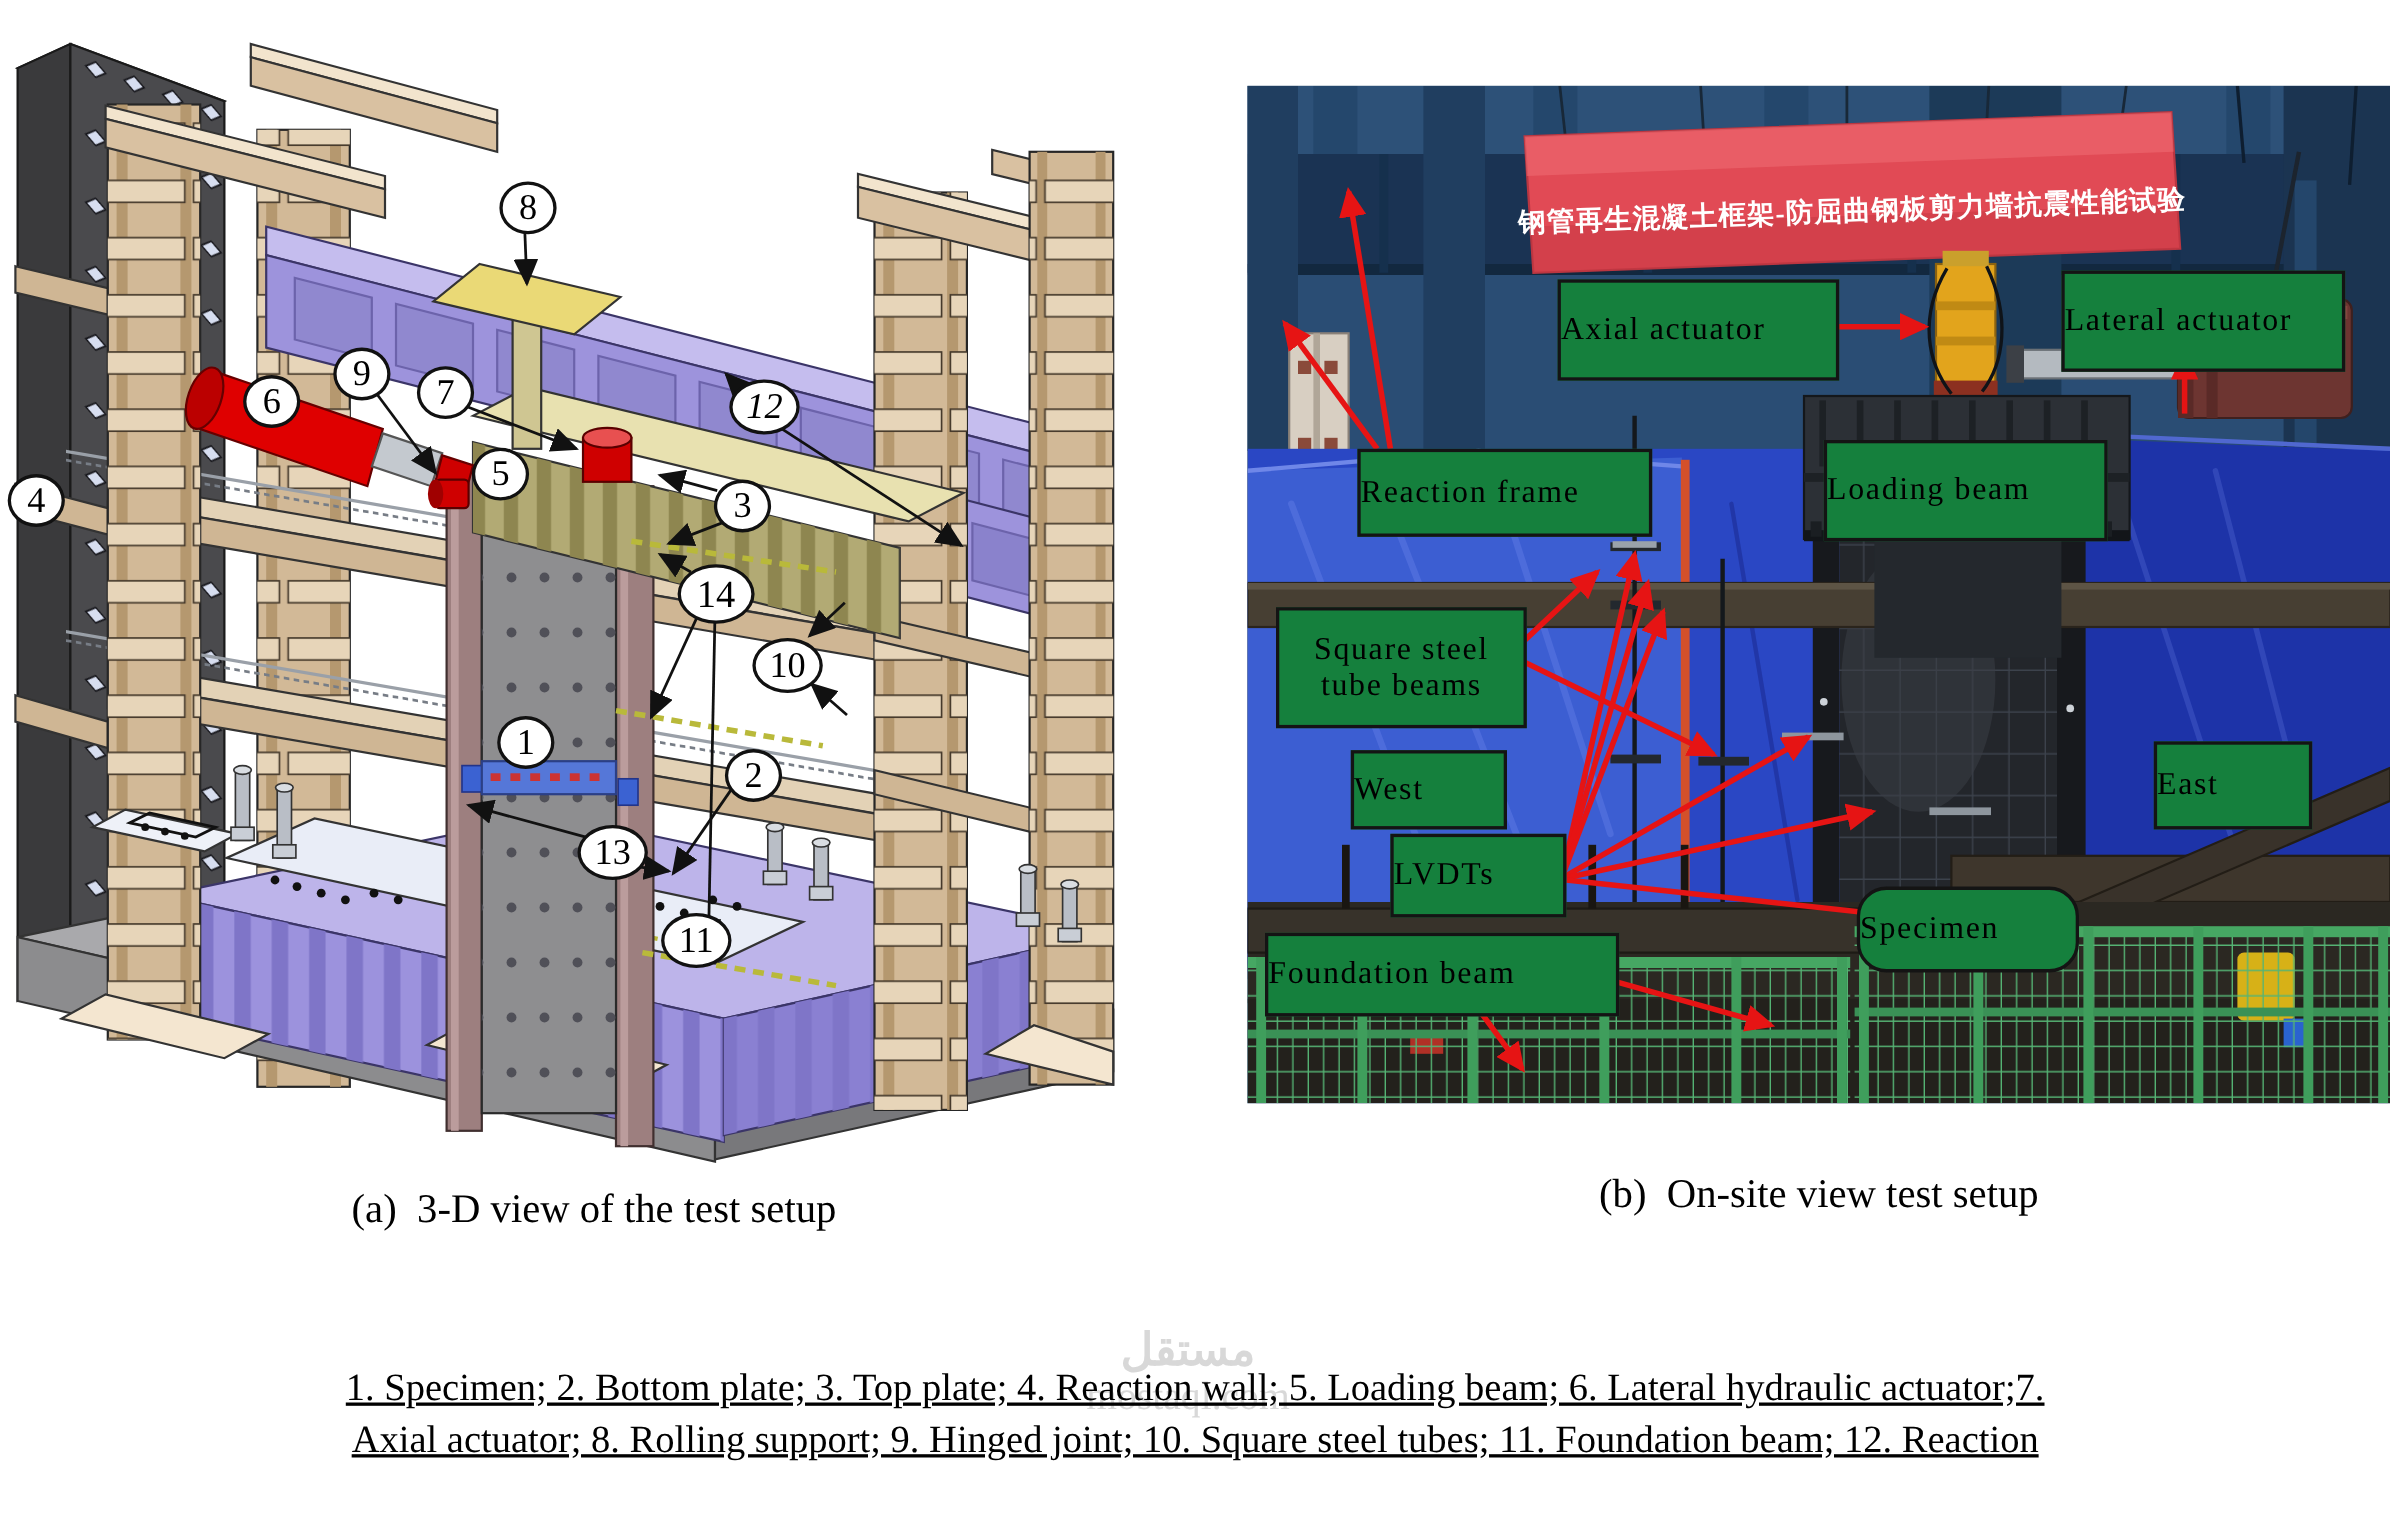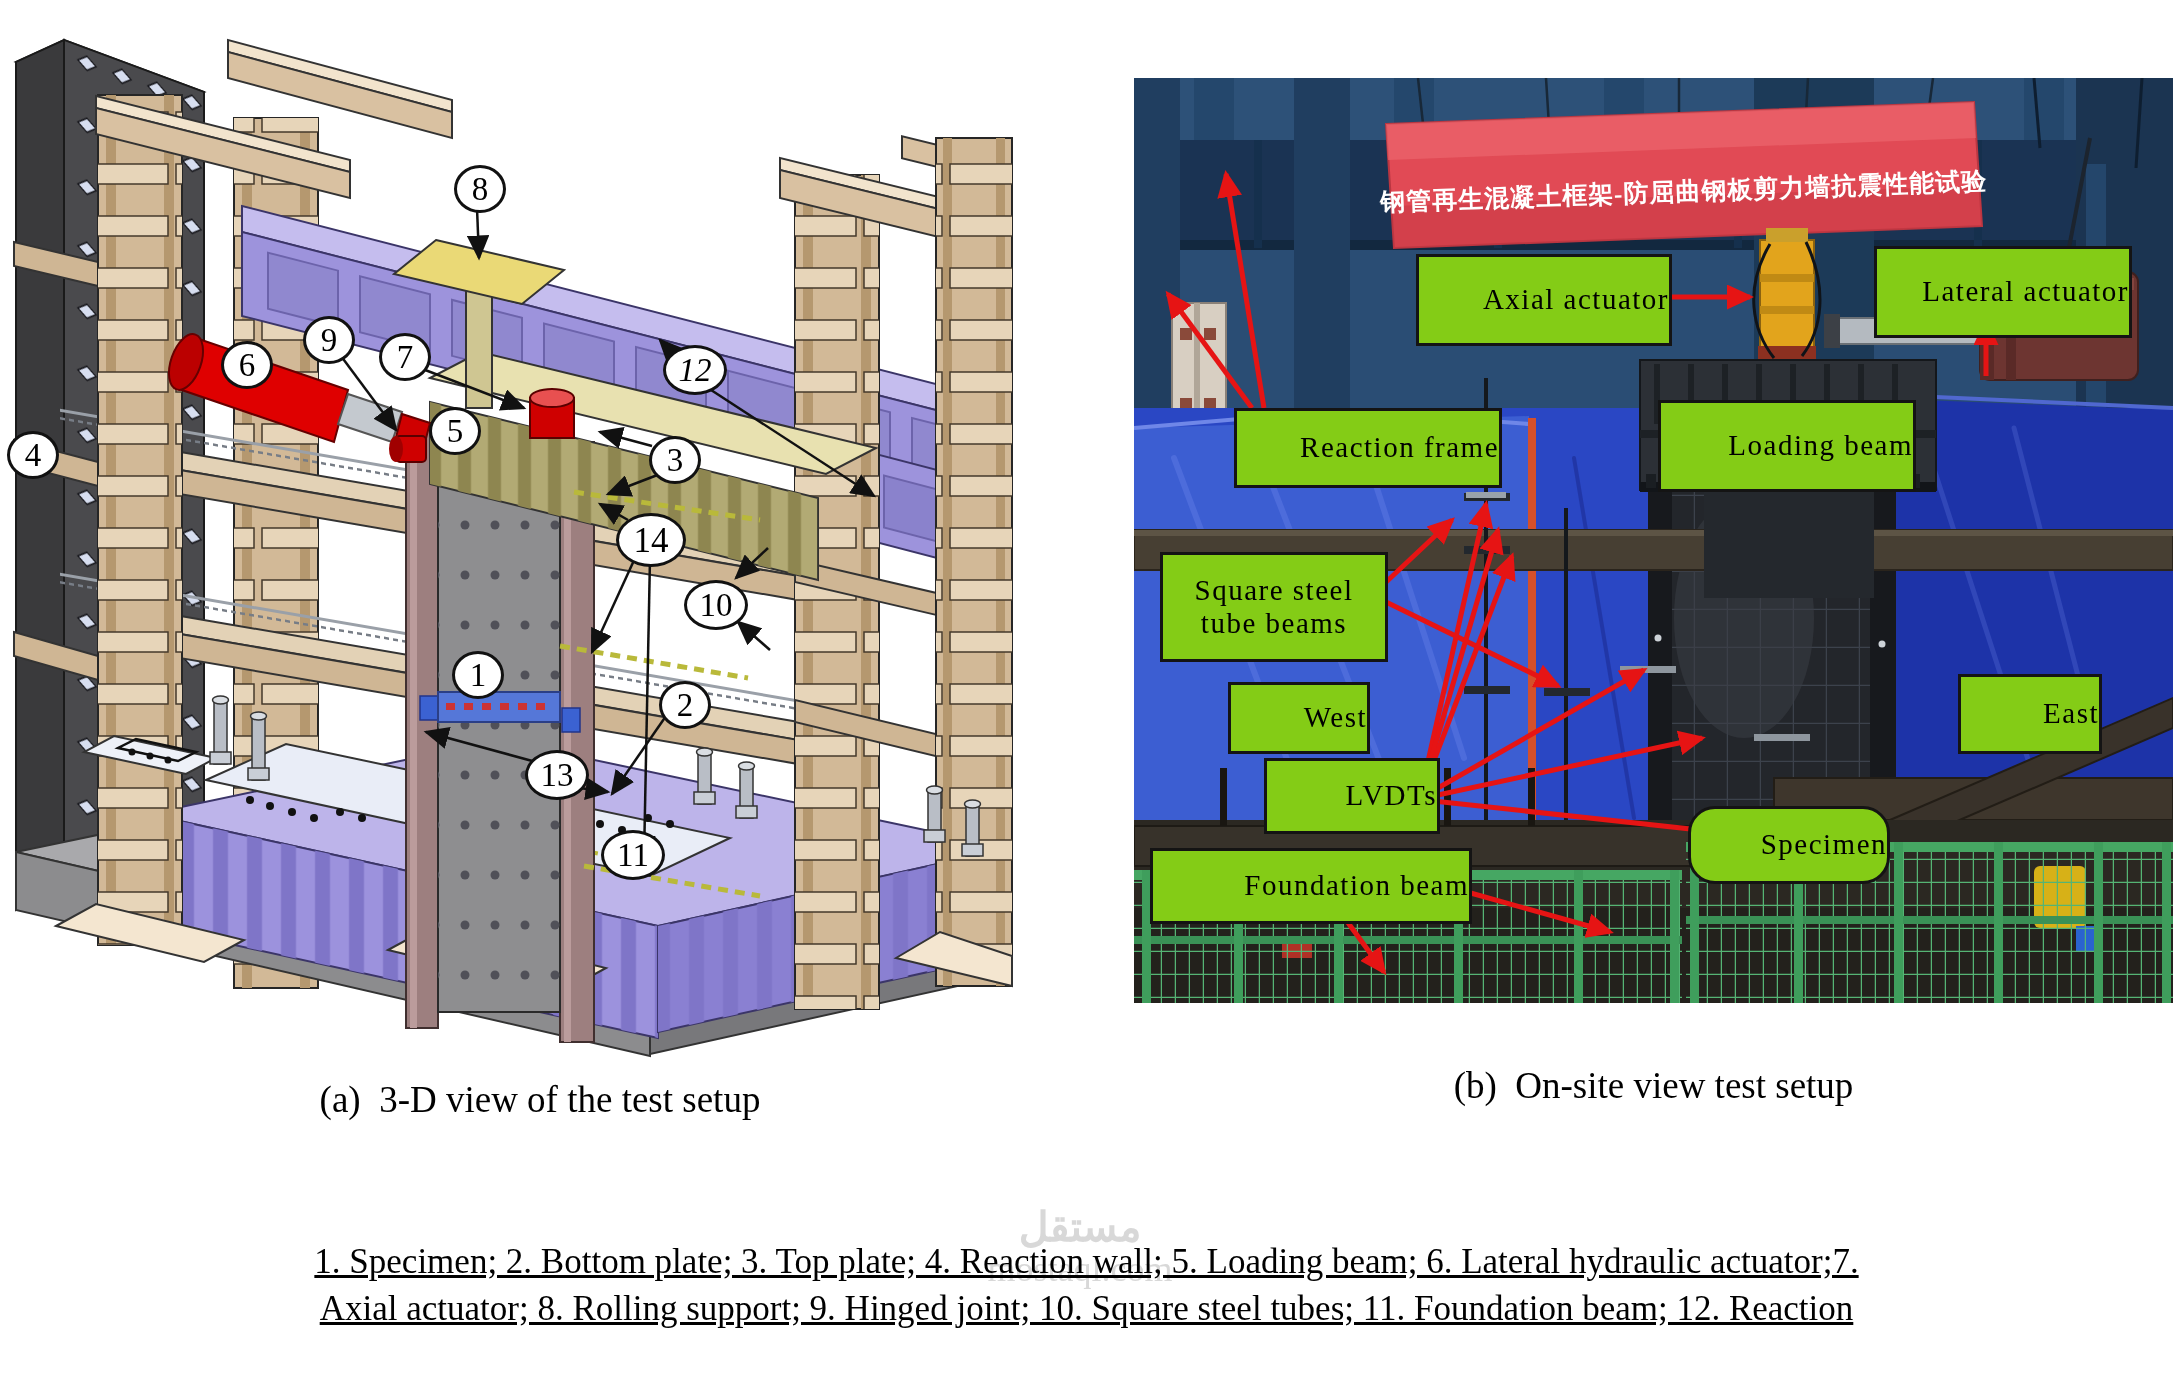--- a/index.html
+++ b/index.html
@@ -7,22 +7,22 @@
         font-family:"Liberation Serif","DejaVu Serif",serif;color:#000;}
   .panel{position:absolute;}
   svg{display:block;}
   
   .co{position:absolute;background:#fff;border:3px solid #111;border-radius:50%;
       display:flex;align-items:center;justify-content:center;font-size:33px;line-height:1;z-index:6;}
   .co.s1{width:46px;height:42px;}
   .co.s2{width:58px;height:44px;}
   .co.s3{width:64px;height:48px;font-size:35px;}
   
-  .pb-label{position:absolute;background:#84cc16;border:3px solid #141414;display:flex;
-      align-items:center;justify-content:flex-end;text-align:center;font-size:29px;
+  .pb-label{position:absolute;background:#15803d;border:3px solid #141414;display:flex;
+      align-items:center;justify-content:flex-start;text-align:center;font-size:29px;
       letter-spacing:1.5px;line-height:1.15;z-index:5;color:#000;}
   .caption{position:absolute;text-align:center;font-size:37px;z-index:4;}
   .legend{position:absolute;left:0;top:1238px;width:2173px;text-align:center;
       font-size:35px;line-height:47px;z-index:3;text-decoration:underline;}
   .watermark{position:absolute;left:920px;top:1205px;width:320px;text-align:center;
       z-index:1;color:#d6d6d6;opacity:.95;}
   .watermark .ar{font-size:41px;font-weight:bold;line-height:1.1;}
   .watermark .dom{font-size:36px;line-height:1.1;}
 </style>
 </head>
@@ -576,21 +576,21 @@
       </div>
     <div class="pb-label" style="left:100px;top:330px;width:262px;height:74px;">
         <span>Reaction frame</span>
       </div>
     <div class="pb-label" style="left:26px;top:474px;width:222px;height:104px;">
         <span>Square steel tube beams</span>
       </div>
     <div class="pb-label" style="left:94px;top:604px;width:136px;height:66px;">
         <span>West</span>
       </div>
-    <div class="pb-label" style="left:130px;top:680px;width:154px;height:70px;padding-left:16px;">
+    <div class="pb-label" style="left:130px;top:680px;width:154px;height:70px;">
         <span>LVDTs</span>
       </div>
     <div class="pb-label" style="left:16px;top:770px;width:316px;height:70px;">
         <span>Foundation beam</span>
       </div>
     <div class="pb-label" style="left:554px;top:728px;width:196px;height:72px;border-radius:27px;">
         <span>Specimen</span>
       </div>
     <div class="pb-label" style="left:824px;top:596px;width:138px;height:74px;">
         <span>East</span>

